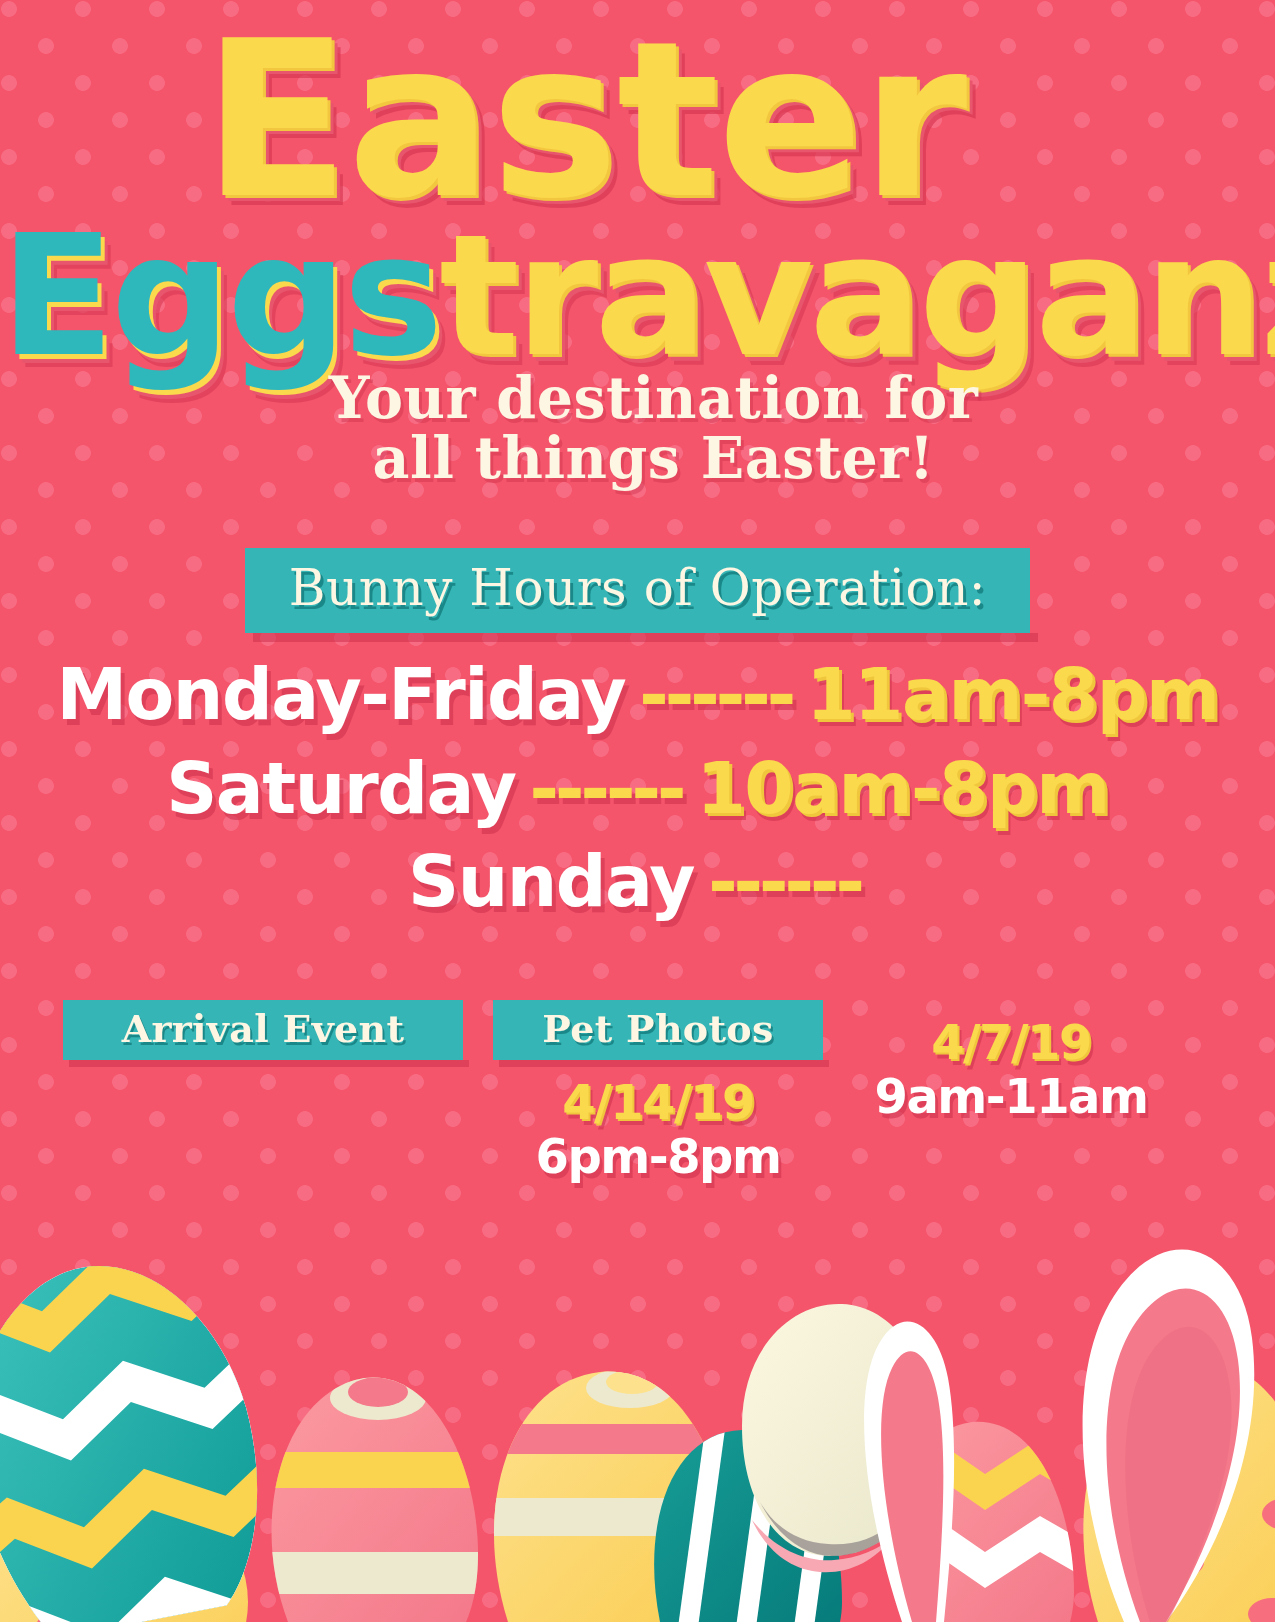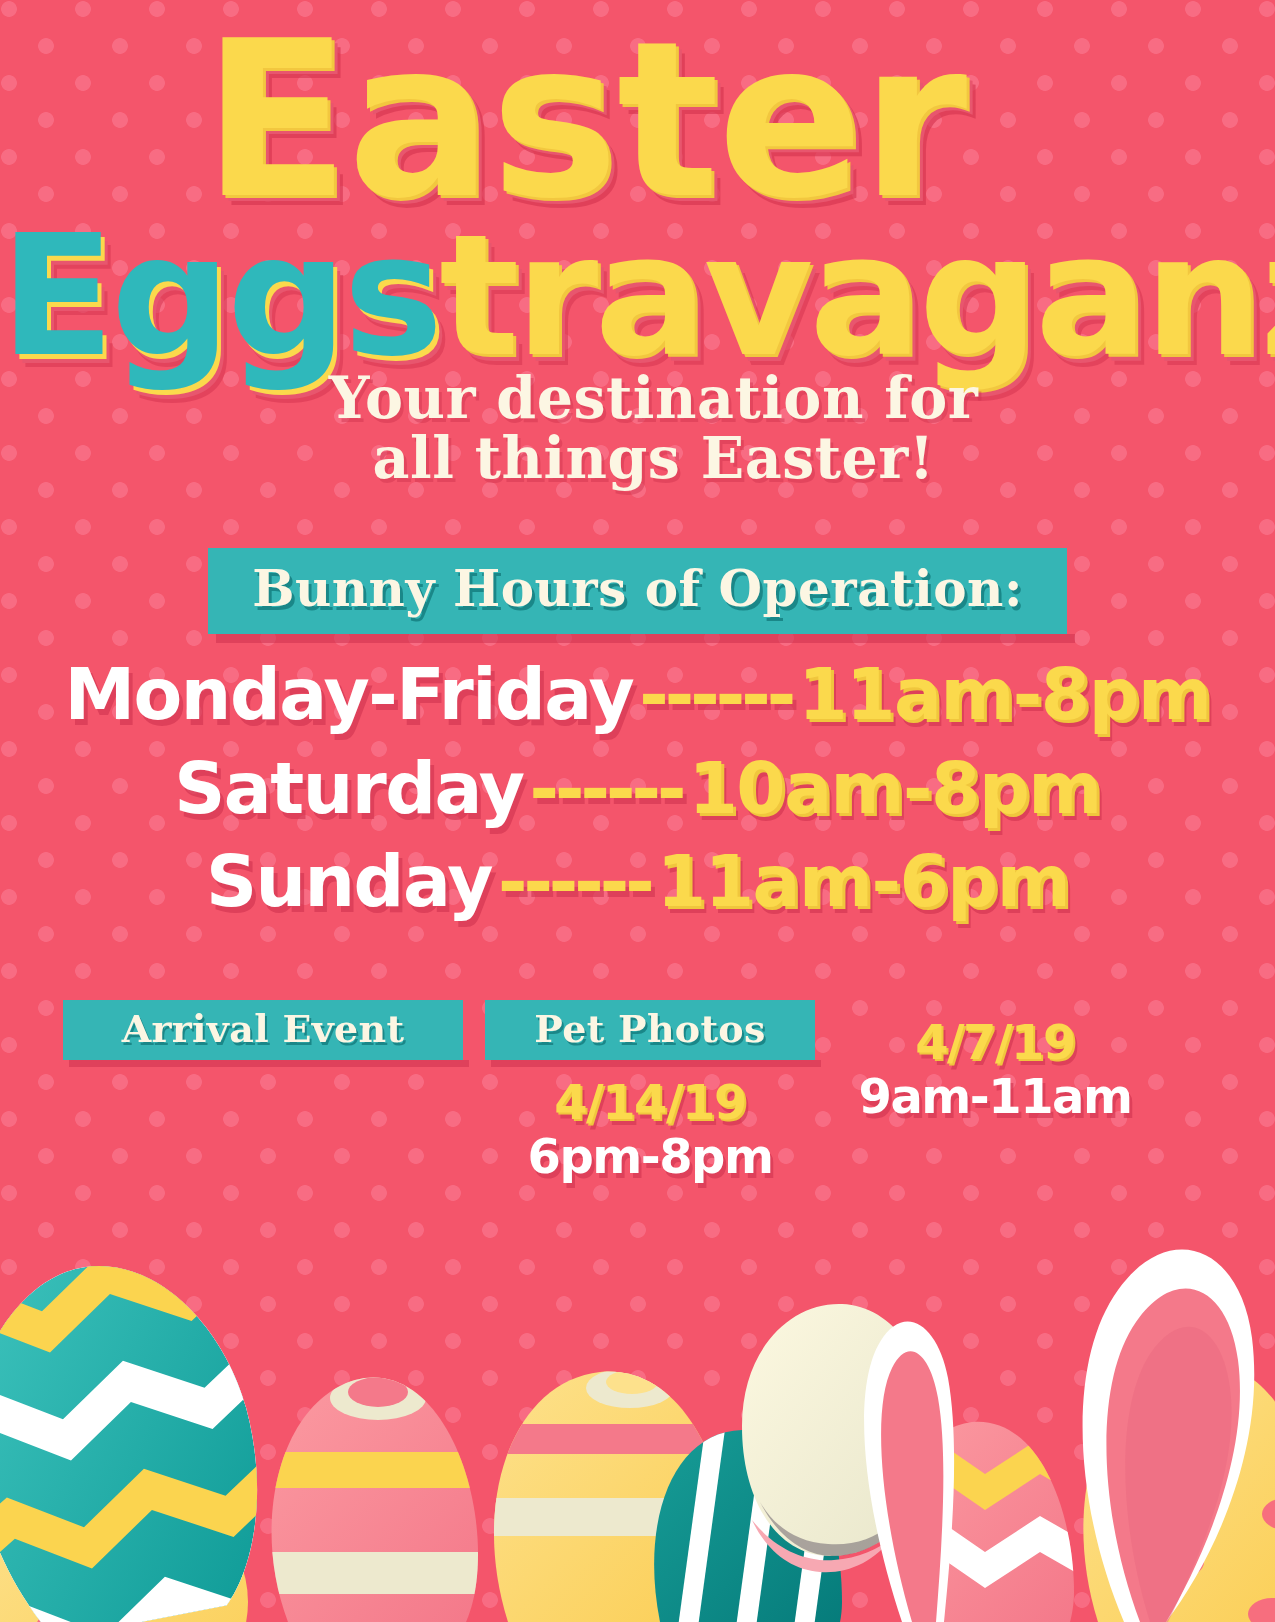--- a/index.html
+++ b/index.html
@@ -97,40 +97,41 @@
     padding:11px 44px 16px 44px;
     position:relative;
   }
   #hours-banner::after{
     content:"";
     position:absolute; left:8px; right:-8px; bottom:-9px; height:9px;
     background:rgba(206,50,78,0.55);
   }
   #hours-banner .txt{
     font-family:"DejaVu Serif", serif;
-    font-weight:bold;
+    font-weight:normal;
     font-size:50px;
     color:#FCF6E3;
     letter-spacing:0.5px;
     text-shadow:3px 4px 0 rgba(18,120,122,0.75);
   }
 
   
   #hours-list{
     position:absolute; top:648px; left:0; width:1275px;
     z-index:10;
   }
   .hrow{
     display:flex; align-items:baseline; justify-content:center;
     font-family:"DejaVu Sans", sans-serif;
     font-weight:bold;
     font-size:71px;
     line-height:1.32;
     letter-spacing:-1.5px;
     white-space:nowrap;
+    gap:8px;
   }
   .hrow .day{
     color:#FFFFFF;
     text-shadow:4px 6px 0 rgba(206,50,78,0.60);
   }
   .hrow .dash{
     color:#FBD94C;
     letter-spacing:-4px;
     padding:0 6px;
     text-shadow:4px 6px 0 rgba(206,50,78,0.60);
@@ -140,20 +141,21 @@
     text-shadow:
       3px 3px 0 #F0C63D,
       5px 7px 0 rgba(206,50,78,0.60);
   }
 
   
   #events{
     position:absolute; top:1000px; left:0; width:1275px;
     display:flex; z-index:10;
     align-items:flex-start;
+    gap:8px;
   }
   .evcol{ text-align:center; }
   .evcol:nth-child(1){ width:400px; margin-left:63px; }
   .evcol:nth-child(2){ width:330px; margin-left:22px; }
   .evcol:nth-child(3){ width:340px; margin-left:10px; }
 
   .ev-banner{
     display:block;
     background:#35B5B5;
     padding:6px 10px 9px 10px;
@@ -230,21 +232,20 @@
       <span class="time">11am-8pm</span>
     </div>
     <div class="hrow">
       <span class="day">Saturday</span>
       <span class="dash">------</span>
       <span class="time">10am-8pm</span>
     </div>
     <div class="hrow">
       <span class="day">Sunday</span>
       <span class="dash">------</span>
-      <span class="time">11am-6pm</span>
     </div>
   </div>
 
   <div id="events">
 
     <div class="evcol">
       <span class="ev-banner">
         <span class="txt">Arrival Event</span>
       </span>
     </div>

